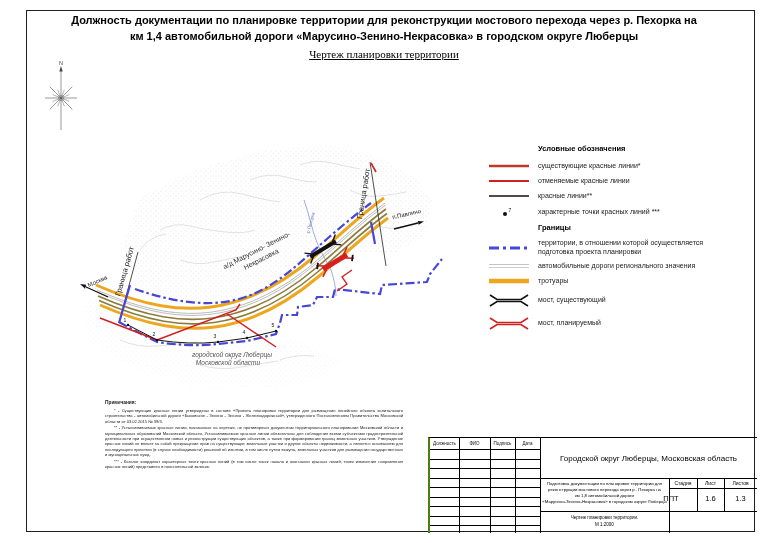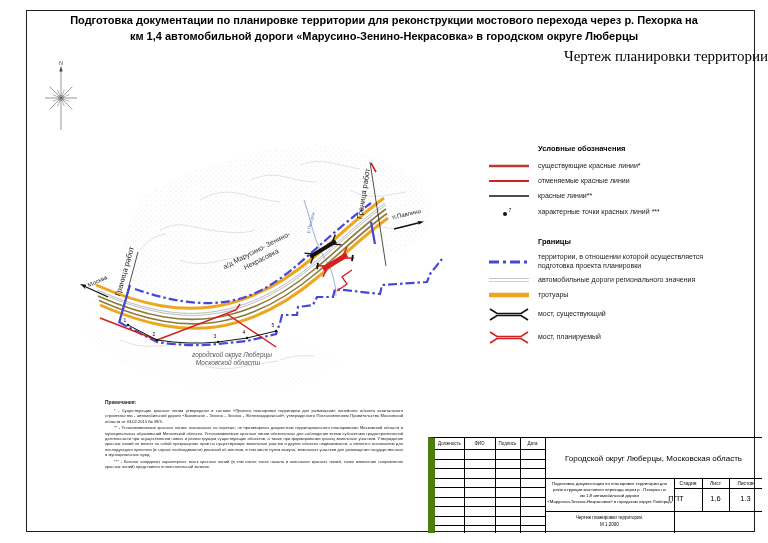--- a/index.html
+++ b/index.html
@@ -2,59 +2,59 @@
 <html lang="ru" style="--red_existing: #c0392b; --red_cancel: #d02020; --blue_boundary: #4646d8; --sidewalk_orange: #eda61f; --road_brown: #8d7b3a; --road_grey: #a8a8a8;"><head>
 <meta charset="utf-8">
 <style>
   html,body{margin:0;padding:0;background:#fff;}
   .sheet{position:relative;width:768px;height:543px;background:#fff;overflow:hidden;
          font-family:"Liberation Sans",sans-serif;color:#000;}
   .frame{position:absolute;left:26px;top:10px;width:729px;height:522px;
          border:1px solid #1f1f1f;box-sizing:border-box;}
   .title{position:absolute;left:60px;top:13px;width:648px;text-align:center;
          font-weight:bold;font-size:11px;line-height:15.5px;}
-  .subtitle{position:absolute;left:0;top:48px;width:768px;text-align:right;
-            font-family:"Liberation Serif",serif;font-size:15px;}
+  .subtitle{position:absolute;left:0;top:48px;width:768px;text-align:center;
+            font-family:"Liberation Serif",serif;font-size:11px;text-decoration:underline;}
   svg text{font-family:"Liberation Sans",sans-serif;}
   
   .legend{position:absolute;left:487px;top:144px;width:268px;font-size:7px;}
   .lg-h{font-size:7.5px;font-weight:bold;margin:0 17px 8px 51px;}
-  .lg-h2{font-size:7.5px;font-weight:bold;margin:19px 0 7px 51px;}
+  .lg-h2{font-size:7.5px;font-weight:bold;margin:5px 0 7px 51px;}
   .lg-row{display:flex;align-items:center;margin-bottom:5px;}
   .lg-sym{width:44px;flex:0 0 44px;margin-right:7px;}
   .lg-label{font-size:7px;color:#1a1a1a;line-height:8.5px;max-width:205px;}
   .red-ex{stroke:var(--red_existing);}
   .red-cn{stroke:var(--red_cancel);}
   .blue-b{stroke:var(--blue_boundary);}
   .orange-s{stroke:var(--sidewalk_orange);}
   
   .notes{position:absolute;left:105px;top:400px;width:298px;color:#222;}
   .notes .nt{font-size:4.8px;font-weight:bold;margin:0 0 3px 0;}
   .notes p{font-size:4.1px;line-height:1.32;margin:0 0 1px 0;text-align:justify;text-indent:9px;}
   
   .tb{position:absolute;left:428px;top:437px;width:327px;height:95px;
-      border-top:1px solid #000;border-left:7px solid #4d7c0f;box-sizing:content-box;}
+      border-top:1px solid #000;border-left:2px solid #4d7c0f;box-sizing:content-box;}
   .vl,.hl{position:absolute;background:#000;}
   .vl{width:1px;} .hl{height:1px;}
   .tb .cell{position:absolute;text-align:center;}
   .tb .hdr{font-size:4.5px;color:#111;}
   .tb .region{font-size:8px;}
   .tb .proj{font-size:4.3px;line-height:5.9px;}
   .tb .slabel{font-size:5px;}
   .tb .sval{font-size:7.5px;}
   .tb .docn{font-size:4.5px;line-height:6.5px;}
 </style>
 </head>
 <body>
 
 <div class="sheet">
   <div class="frame"></div>
 
   <div class="title">
-    <div>Подготовка документации по планировке территории для  реконструкции мостового перехода через р. Пехорка на</div>
+    <div>Должность документации по планировке территории для  реконструкции мостового перехода через р. Пехорка на</div>
     <div>км 1,4  автомобильной дороги «Марусино-Зенино-Некрасовка» в городском округе Люберцы</div>
   </div>
   <div class="subtitle">Чертеж планировки территории</div>
 
   <svg style="position:absolute;left:28px;top:58px;" width="70" height="80" viewBox="0 0 70 80">
     <g stroke="#555" stroke-width="0.6">
       <line x1="33" y1="12" x2="33" y2="72"></line>
       <line x1="17" y1="40" x2="49" y2="40"></line>
       <line x1="21.7" y1="28.7" x2="44.3" y2="51.3"></line>
       <line x1="21.7" y1="51.3" x2="44.3" y2="28.7"></line>

